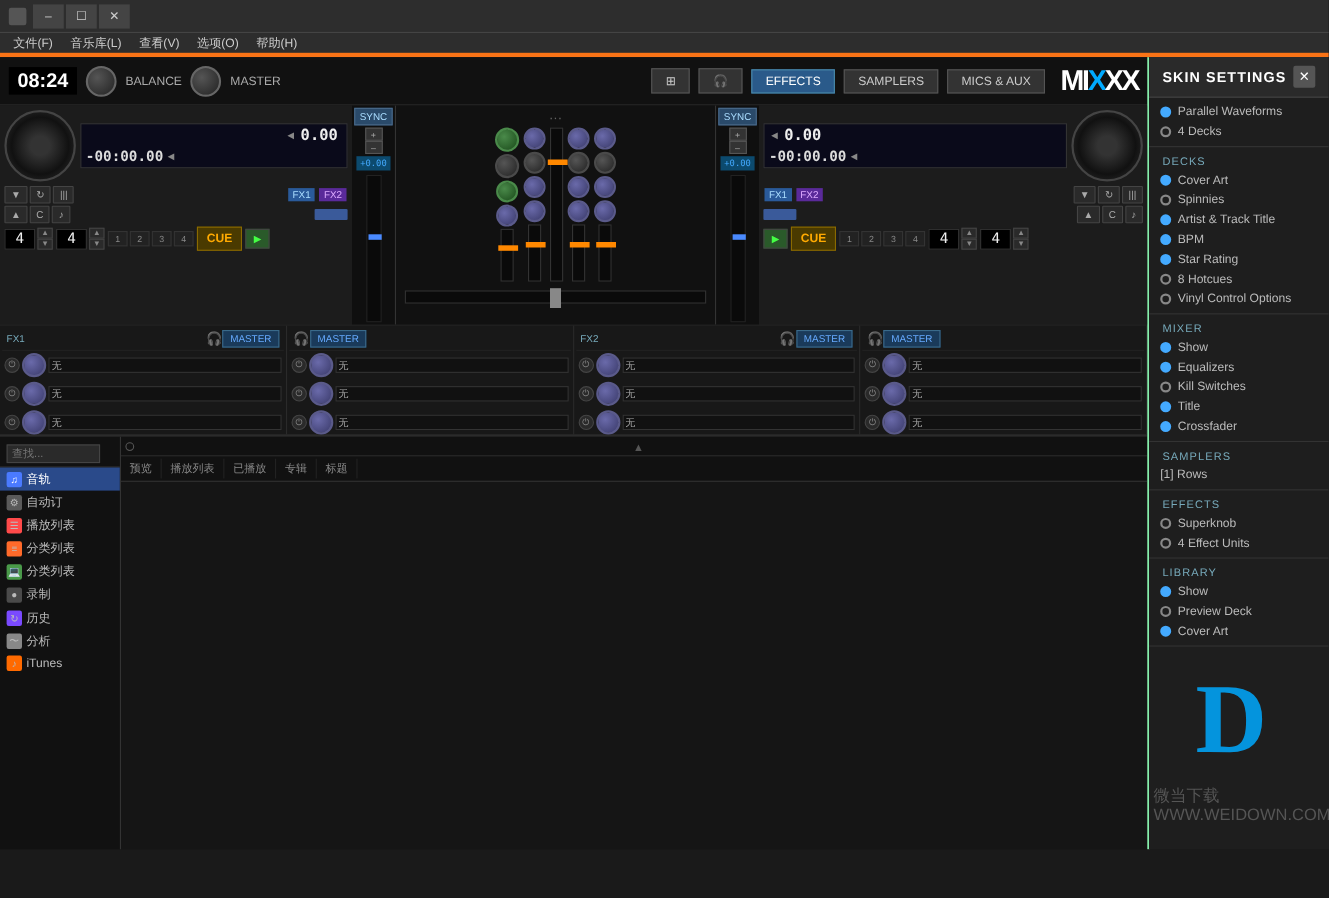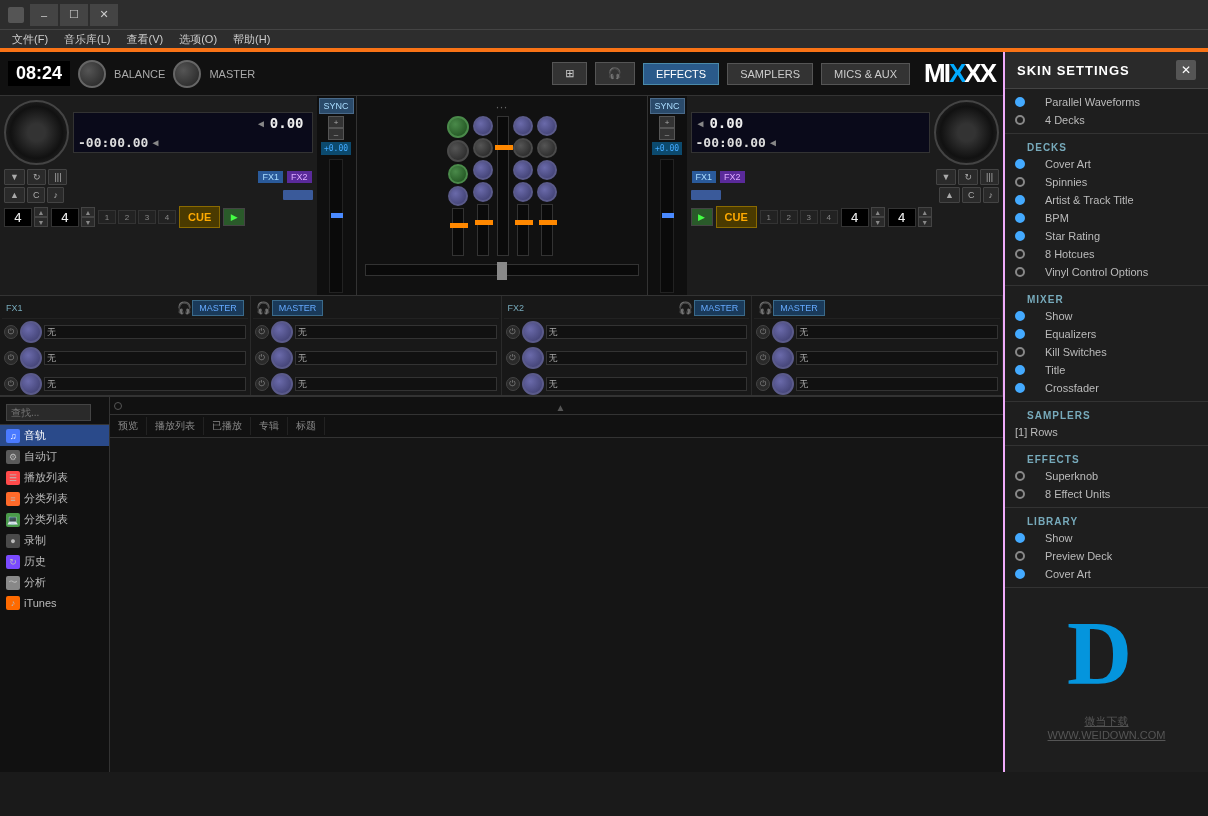--- a/index.html
+++ b/index.html
@@ -63,35 +63,35 @@
     .icon-history { background: #7a4aff; }
     .icon-analyze { background: #888; }
     .icon-itunes { background: #ff6a00; }
 
     .library-main { flex: 1; background: #151515; overflow: hidden; display: flex; flex-direction: column; }
     .lib-header { display: flex; background: #111; border-bottom: 1px solid #333; padding: 2px 0; }
     .lib-col { font-size: 10px; color: #888; padding: 2px 8px; cursor: pointer; border-right: 1px solid #222; }
     .lib-content { flex: 1; overflow-y: auto; }
 
     
-    .skin-panel { width: 205px; background: #1e1e1e; border-left: 2px solid #f0abfc; overflow-y: auto; flex-shrink: 0; }
+    .skin-panel { width: 165px; background: #1e1e1e; border-left: 2px solid #86efac; overflow-y: auto; flex-shrink: 0; }
     .skin-header { background: #2a2a2a; padding: 8px 12px; display: flex; align-items: center; justify-content: space-between; border-bottom: 1px solid #444; }
     .skin-title { font-size: 13px; font-weight: bold; color: #fff; letter-spacing: 1px; }
     .skin-close { width: 20px; height: 20px; background: #555; border: none; color: #fff; cursor: pointer; display: flex; align-items: center; justify-content: center; font-size: 12px; border-radius: 2px; }
 
     .skin-section { padding: 4px 0; border-bottom: 1px solid #333; }
-    .skin-section-title { font-size: 10px; font-weight: bold; color: #7ab; padding: 4px 22px 2px; text-transform: uppercase; letter-spacing: 1px; }
-    .skin-option { display: flex; align-items: center; gap: 20px; padding: 3px 10px; cursor: pointer; font-size: 11px; color: #bbb; }
+    .skin-section-title { font-size: 10px; font-weight: normal; color: #7ab; padding: 4px 12px 2px; text-transform: uppercase; letter-spacing: 1px; }
+    .skin-option { display: flex; align-items: center; gap: 6px; padding: 3px 10px; cursor: pointer; font-size: 11px; color: #bbb; }
     .skin-radio { width: 10px; height: 10px; border-radius: 50%; border: 2px solid #888; flex-shrink: 0; background: transparent; }
     .skin-radio.filled { background: #4af; border-color: #4af; }
     .skin-radio.circle-only { background: transparent; border-color: #888; }
 
     .skin-logo { display: flex; justify-content: center; padding: 16px; }
 
-    .watermark { text-align: center; font-size: 11px; color: #555; padding: 4px; text-decoration: underline; }
+    .watermark { font-size: 15px; color: #555; padding: 4px; }
     .trans-btn { width: 22px; height: 18px; background: #2a2a2a; border: 1px solid #444; color: #aaa; font-size: 9px; cursor: pointer; display: flex; align-items: center; justify-content: center; }
     .trans-btn.play { background: #2a5a2a; color: #4f4; }
 
     
     ::-webkit-scrollbar { width: 6px; height: 6px; }
     ::-webkit-scrollbar-track { background: #111; }
     ::-webkit-scrollbar-thumb { background: #444; border-radius: 3px; }
 
     
     .effect-area { display: flex; height: 100px; background: #181818; border-bottom: 1px solid #333; }
@@ -682,21 +682,21 @@
     </div>
 
     <div class="skin-section">
       <div class="skin-section-title">EFFECTS</div>
       <div class="skin-option">
         <div class="skin-radio circle-only"></div>
         <span>Superknob</span>
       </div>
       <div class="skin-option">
         <div class="skin-radio circle-only"></div>
-        <span>8 Effect Units</span>
+        <span>4 Effect Units</span>
       </div>
     </div>
 
     <div class="skin-section">
       <div class="skin-section-title">LIBRARY</div>
       <div class="skin-option">
         <div class="skin-radio filled"></div>
         <span>Show</span>
       </div>
       <div class="skin-option">

